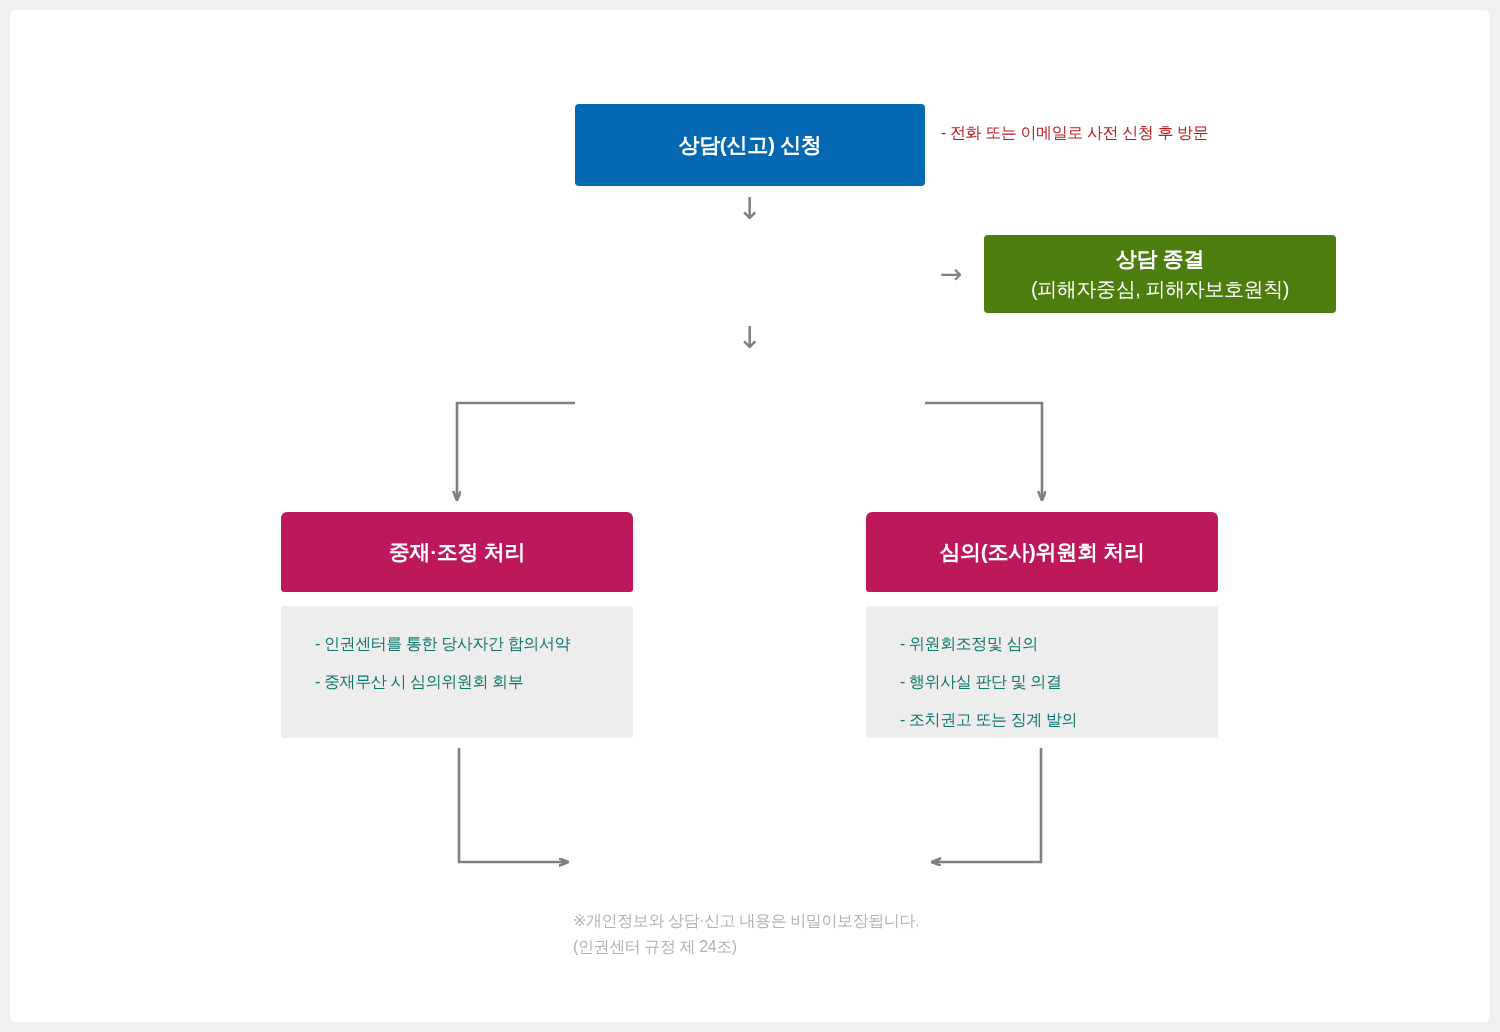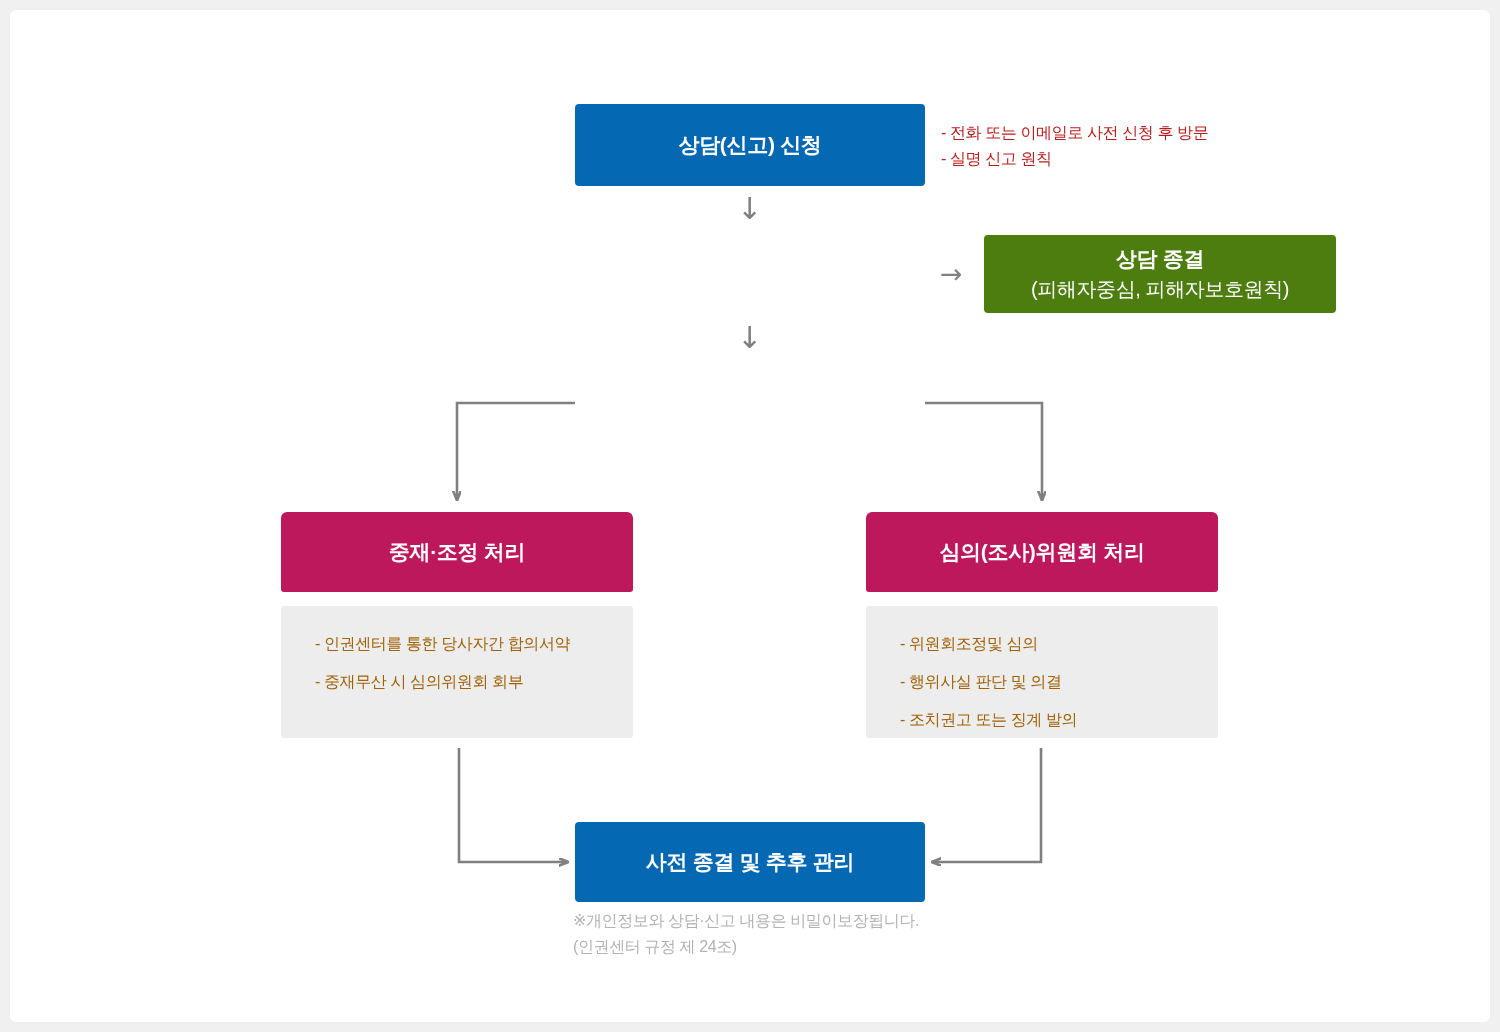--- a/index.html
+++ b/index.html
@@ -71,21 +71,21 @@
   
   .detail-panel {
     position: absolute;
     box-sizing: border-box;
     background: #ededed;
     border-radius: 3px;
     padding: 26px 34px 0 34px;
   }
   .detail-panel .line {
     font-size: 16px;
-    color: #a16207;
+    color: #0f766e;
     letter-spacing: -0.4px;
     line-height: 1.45;
     margin-bottom: 15px;
     white-space: nowrap;
   }
 
   
   .annotation {
     position: absolute;
   }
@@ -159,38 +159,34 @@
 
 
   <div class="node teal" style="left:281px; top:512px; width:352px; height:80px;">
     <div class="title">중재·조정 처리</div>
   </div>
 
   <div class="node teal" style="left:866px; top:512px; width:352px; height:80px;">
     <div class="title">심의(조사)위원회 처리</div>
   </div>
 
-  <div class="node primary" style="left:575px; top:822px; width:350px; height:80px;">
-    <div class="title">사전 종결 및 추후 관리</div>
-  </div>
 
   <div class="detail-panel" style="left:281px; top:606px; width:352px; height:132px;">
     <div class="line">- 인권센터를 통한 당사자간 합의서약</div>
     <div class="line">- 중재무산 시 심의위원회 회부</div>
   </div>
 
   <div class="detail-panel" style="left:866px; top:606px; width:352px; height:132px;">
     <div class="line">- 위원회조정및 심의</div>
     <div class="line">- 행위사실 판단 및 의결</div>
     <div class="line">- 조치권고 또는 징계 발의</div>
   </div>
 
   <div class="annotation" style="left:941px; top:120px;">
     <div class="line">- 전화 또는 이메일로 사전 신청 후 방문</div>
-    <div class="line">- 실명 신고 원칙</div>
   </div>
 
   <div class="footnote" style="left:573px; top:908px;">
     <div class="line">※개인정보와 상담·신고 내용은 비밀이보장됩니다.</div>
     <div class="line">(인권센터 규정 제 24조)</div>
   </div>
 
 </div>
 
 </body></html>

